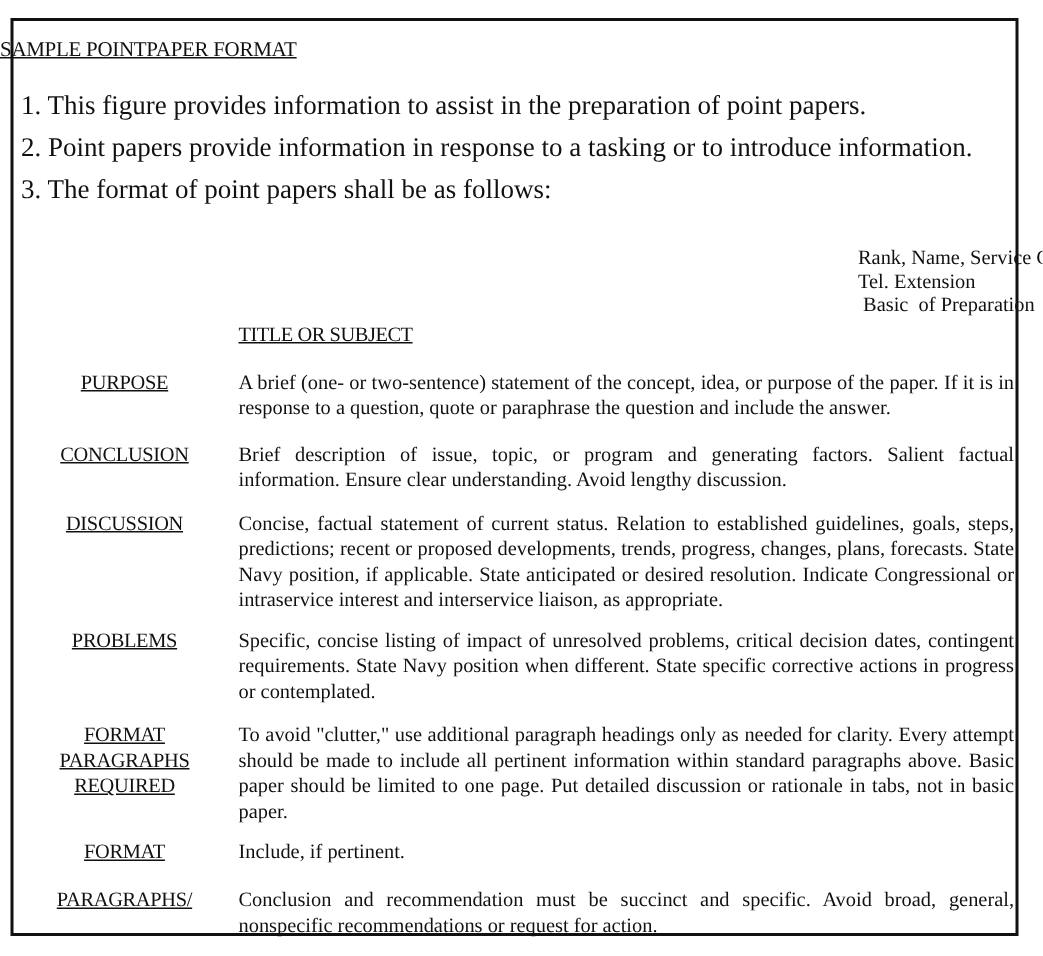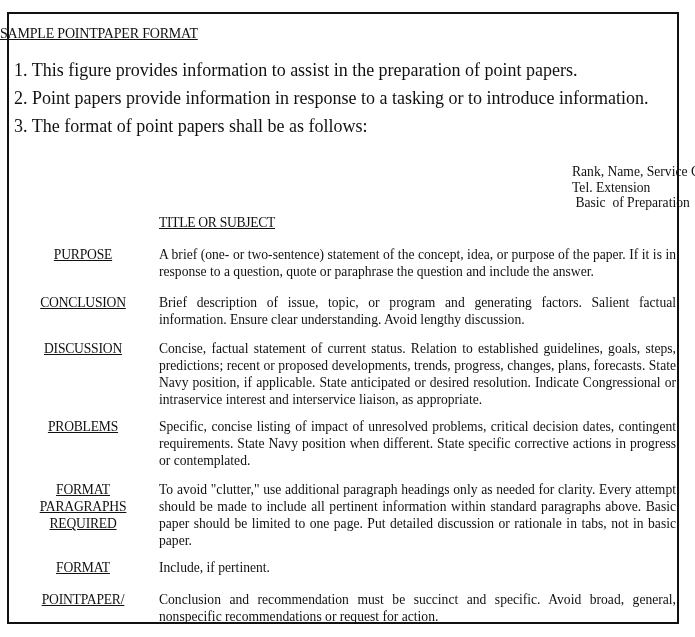--- a/index.html
+++ b/index.html
@@ -130,16 +130,16 @@
   <div class="desc">To avoid "clutter," use additional paragraph headings only as needed for clarity. Every attempt should be made to include all pertinent information within standard paragraphs above. Basic paper should be limited to one page. Put detailed discussion or rationale in tabs, not in basic paper.</div>
 </div>
 
 <div class="section" style="top:559px;">
   <div class="label">FORMAT</div>
   <div class="desc">Include, if pertinent.</div>
 </div>
 
 <div class="section" style="top:591px;">
   <div class="label">
-    <div>POINTPAPER/</div>
+    <div>PARAGRAPHS/</div>
   </div>
   <div class="desc">Conclusion and recommendation must be succinct and specific. Avoid broad, general, nonspecific recommendations or request for action.</div>
 </div>
 
 </body></html>

